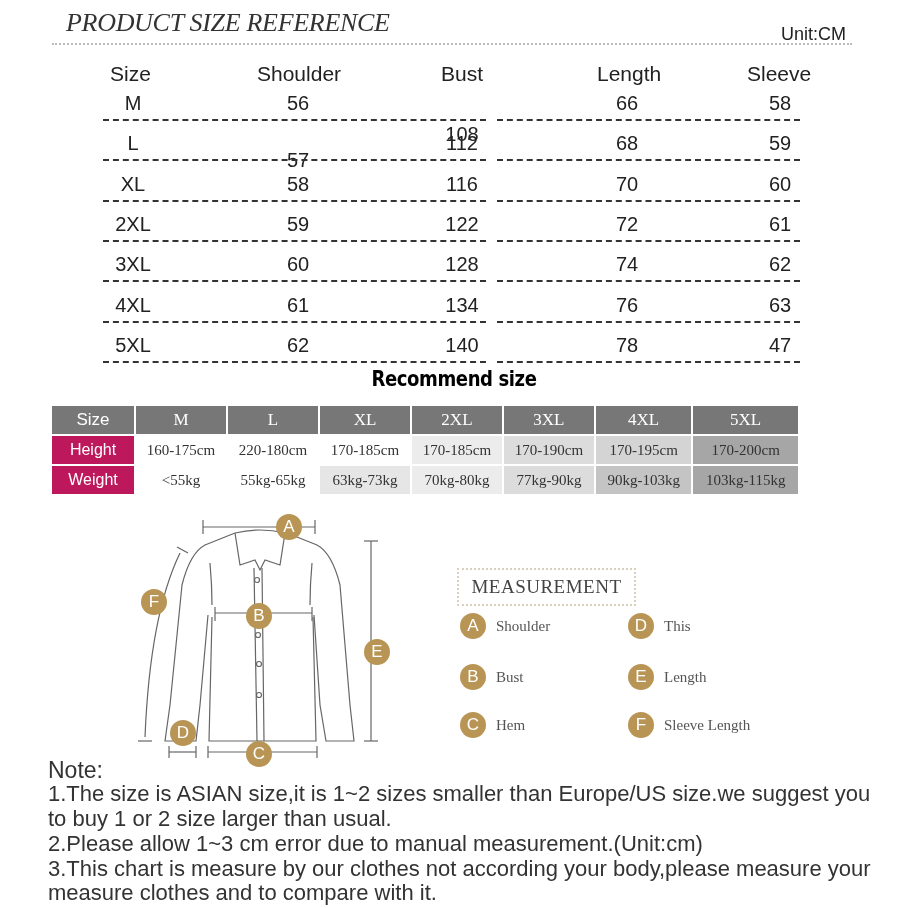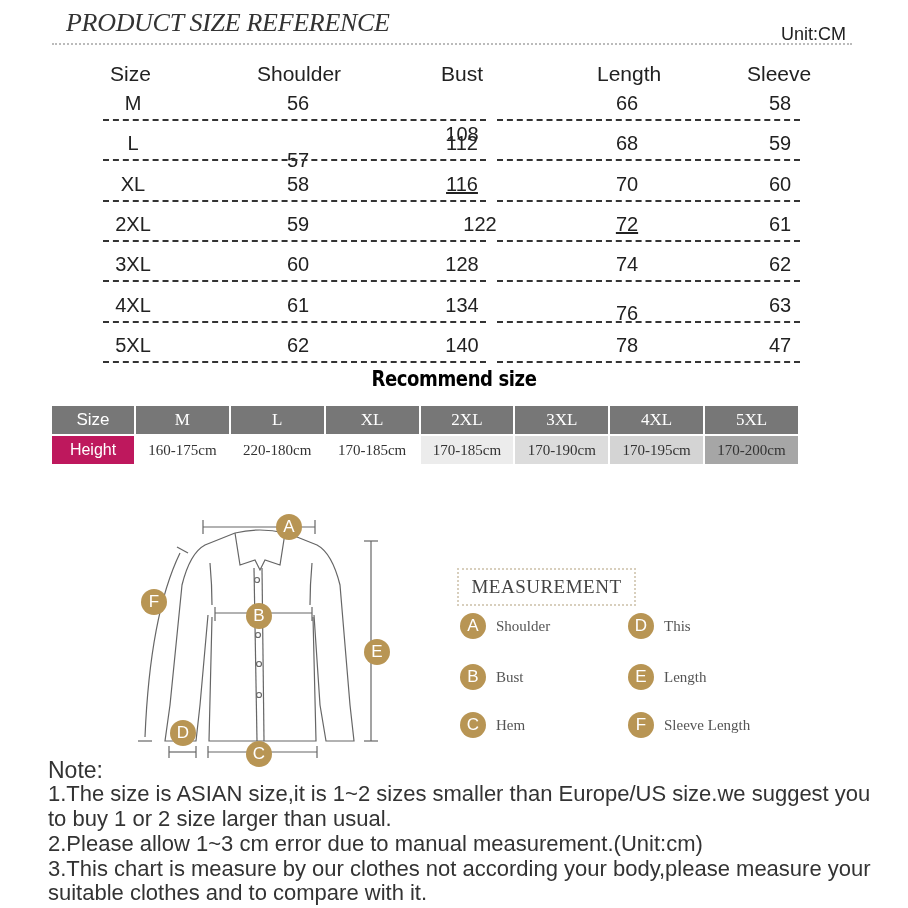--- a/index.html
+++ b/index.html
@@ -47,43 +47,43 @@
       <div class="abs dash" style="left: 497px; width: 303px; top: 119px;"></div>
       <div class="abs cell" style="left: 93px; width: 80px; top: 132.3px;">L</div>
       <div class="abs cell" style="left: 258px; width: 80px; top: 132.3px; margin-top: 17px;">57</div>
       <div class="abs cell" style="left: 422px; width: 80px; top: 132.3px;">112</div>
       <div class="abs cell" style="left: 587px; width: 80px; top: 132.3px;">68</div>
       <div class="abs cell" style="left: 740px; width: 80px; top: 132.3px;">59</div>
       <div class="abs dash" style="left: 103px; width: 383px; top: 159.3px;"></div>
       <div class="abs dash" style="left: 497px; width: 303px; top: 159.3px;"></div>
       <div class="abs cell" style="left: 93px; width: 80px; top: 172.6px;">XL</div>
       <div class="abs cell" style="left: 258px; width: 80px; top: 172.6px;">58</div>
-      <div class="abs cell" style="left: 422px; width: 80px; top: 172.6px; text-decoration: underline;">116</div>
+      <div class="abs cell" style="left: 422px; width: 80px; top: 172.6px;">116</div>
       <div class="abs cell" style="left: 587px; width: 80px; top: 172.6px;">70</div>
       <div class="abs cell" style="left: 740px; width: 80px; top: 172.6px;">60</div>
       <div class="abs dash" style="left: 103px; width: 383px; top: 199.6px;"></div>
       <div class="abs dash" style="left: 497px; width: 303px; top: 199.6px;"></div>
       <div class="abs cell" style="left: 93px; width: 80px; top: 212.9px;">2XL</div>
       <div class="abs cell" style="left: 258px; width: 80px; top: 212.9px;">59</div>
-      <div class="abs cell" style="left: 440px; width: 80px; top: 212.9px;">122</div>
-      <div class="abs cell" style="left: 587px; width: 80px; top: 212.9px; text-decoration: underline;">72</div>
+      <div class="abs cell" style="left: 422px; width: 80px; top: 212.9px;">122</div>
+      <div class="abs cell" style="left: 587px; width: 80px; top: 212.9px;">72</div>
       <div class="abs cell" style="left: 740px; width: 80px; top: 212.9px;">61</div>
       <div class="abs dash" style="left: 103px; width: 383px; top: 239.9px;"></div>
       <div class="abs dash" style="left: 497px; width: 303px; top: 239.9px;"></div>
       <div class="abs cell" style="left: 93px; width: 80px; top: 253.2px;">3XL</div>
       <div class="abs cell" style="left: 258px; width: 80px; top: 253.2px;">60</div>
       <div class="abs cell" style="left: 422px; width: 80px; top: 253.2px;">128</div>
       <div class="abs cell" style="left: 587px; width: 80px; top: 253.2px;">74</div>
       <div class="abs cell" style="left: 740px; width: 80px; top: 253.2px;">62</div>
       <div class="abs dash" style="left: 103px; width: 383px; top: 280.2px;"></div>
       <div class="abs dash" style="left: 497px; width: 303px; top: 280.2px;"></div>
       <div class="abs cell" style="left: 93px; width: 80px; top: 293.5px;">4XL</div>
       <div class="abs cell" style="left: 258px; width: 80px; top: 293.5px;">61</div>
       <div class="abs cell" style="left: 422px; width: 80px; top: 293.5px;">134</div>
-      <div class="abs cell" style="left: 587px; width: 80px; top: 293.5px; margin-top: 8px;">76</div>
+      <div class="abs cell" style="left: 587px; width: 80px; top: 293.5px;">76</div>
       <div class="abs cell" style="left: 740px; width: 80px; top: 293.5px;">63</div>
       <div class="abs dash" style="left: 103px; width: 383px; top: 320.5px;"></div>
       <div class="abs dash" style="left: 497px; width: 303px; top: 320.5px;"></div>
       <div class="abs cell" style="left: 93px; width: 80px; top: 333.8px;">5XL</div>
       <div class="abs cell" style="left: 258px; width: 80px; top: 333.8px;">62</div>
       <div class="abs cell" style="left: 422px; width: 80px; top: 333.8px;">140</div>
       <div class="abs cell" style="left: 587px; width: 80px; top: 333.8px;">78</div>
       <div class="abs cell" style="left: 740px; width: 80px; top: 333.8px;">47</div>
       <div class="abs dash" style="left: 103px; width: 383px; top: 360.8px;"></div>
       <div class="abs dash" style="left: 497px; width: 303px; top: 360.8px;"></div>
@@ -106,20 +106,30 @@
   <tr>
     <td class="rowlab">Height</td>
     <td style="background: rgb(255, 255, 255); margin-top: 41px;">160-175cm</td>
     <td style="background: rgb(255, 255, 255);">220-180cm</td>
     <td style="background: rgb(255, 255, 255);">170-185cm</td>
     <td style="background: rgb(236, 236, 236);">170-185cm</td>
     <td style="background: rgb(220, 220, 220);">170-190cm</td>
     <td style="background: rgb(212, 212, 212);">170-195cm</td>
     <td style="background: rgb(166, 166, 166);">170-200cm</td>
   </tr>
+  <tr>
+    <td class="rowlab">Weight</td>
+    <td style="background: rgb(255, 255, 255);">&lt;55kg</td>
+    <td style="background: rgb(255, 255, 255);">55kg-65kg</td>
+    <td style="background: rgb(230, 230, 230);">63kg-73kg</td>
+    <td style="background: rgb(236, 236, 236);">70kg-80kg</td>
+    <td style="background: rgb(220, 220, 220);">77kg-90kg</td>
+    <td style="background: rgb(196, 196, 196);">90kg-103kg</td>
+    <td style="background: rgb(166, 166, 166);">103kg-115kg</td>
+  </tr>
 </tbody>
   </table>
 
 <svg class="abs" style="left:130px;top:505px" width="300" height="270" viewBox="0 0 300 270">
   <g fill="none" stroke="#666" stroke-width="1.2">
 
     <path d="M105 28 L75 40 Q60 48 52 80 L40 200 L35 236 L66 236 L70 200 L78 110"></path>
     <path d="M157 28 L187 40 Q202 48 210 80 L220 200 L224 236 L196 236 L190 200 L184 110"></path>
     <path d="M82 112 L79 236 L186 236 L183 112"></path>
     <path d="M80 58 Q82 80 82 100"></path>
@@ -193,13 +203,13 @@
 <div class="abs legend-item" style="left:628px;top:712px">
   <div class="badge">F</div>
   <span class="lbl">Sleeve Length</span>
 </div>
 
 <div class="abs note-title">Note:</div>
 <div class="abs note-line" style="top:781px">1.The size is ASIAN size,it is 1~2 sizes smaller than Europe/US size.we suggest you</div>
 <div class="abs note-line" style="top:806px">to buy 1 or 2 size larger than usual.</div>
 <div class="abs note-line" style="top:831px">2.Please allow 1~3 cm error due to manual measurement.(Unit:cm)</div>
 <div class="abs note-line" style="top:856px">3.This chart is measure by our clothes not according your body,please measure your</div>
-<div class="abs note-line" style="top:880px">suitable clothes and to compare with it.</div>
+<div class="abs note-line" style="top:880px">measure clothes and to compare with it.</div>
 
 </body></html>

